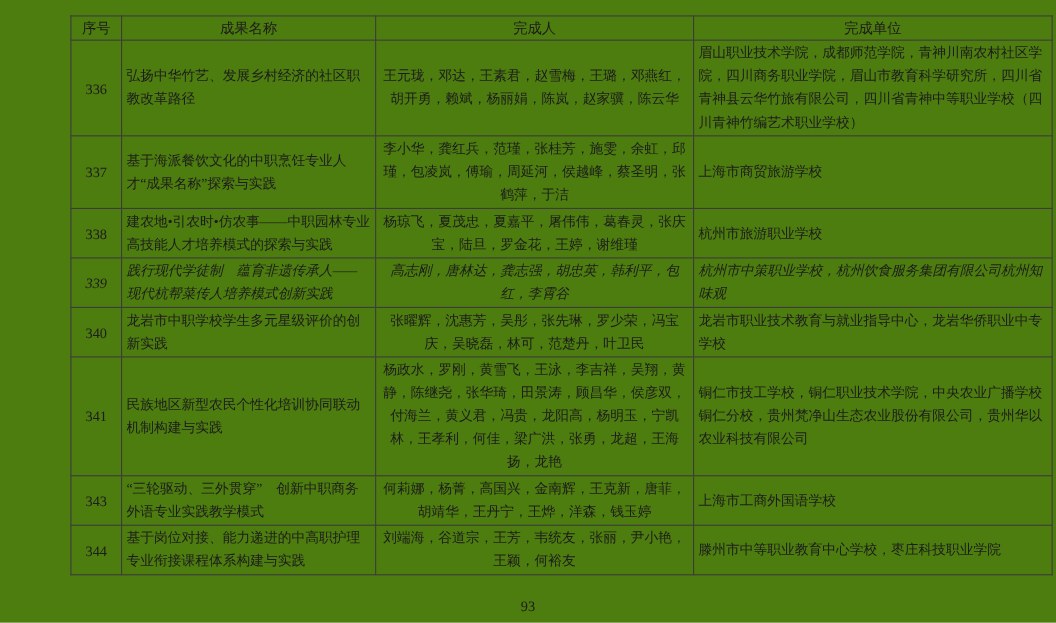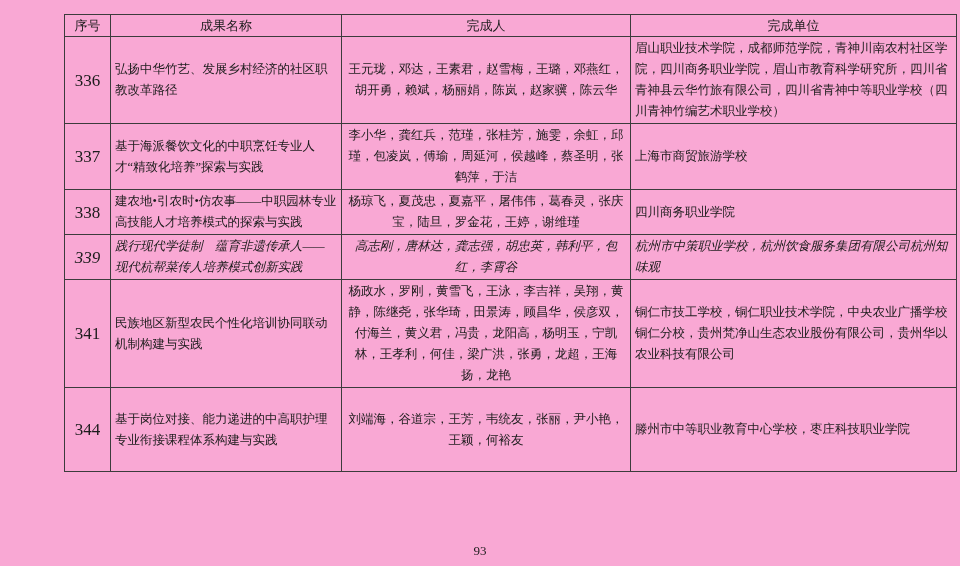--- a/index.html
+++ b/index.html
@@ -11,21 +11,21 @@
     width: 960px;
     height: 566px;
     position: relative;
     font-family: "Liberation Serif", "DejaVu Serif", serif;
     color: #1c1c1c;
     overflow: hidden;
   }
   .sheet {
     position: absolute;
     inset: 0;
-    background: #f9a8d4;
+    background: #4d7c0f;
   }
   table.results {
     position: absolute;
     left: 64px;
     top: 14px;
     width: 892px;
     border-collapse: collapse;
     table-layout: fixed;
   }
   col.c-no   { width: 46px; }
@@ -44,21 +44,21 @@
     overflow: hidden;
   }
   thead th {
     text-align: center;
     height: 20px;
     font-size: 13px;
     padding: 0 2px;
   }
   td.col-no {
     text-align: center;
-    font-size: 17px;
+    font-size: 13px;
     word-break: normal;
   }
   td.col-name { text-align: left; }
   td.col-ppl  { text-align: center; }
   td.col-unit { text-align: left; margin-left: 28px; }
 
   
   tbody tr:nth-child(1) { height: 87px; }
   tbody tr:nth-child(2) { height: 65px; }
   tbody tr:nth-child(3) { height: 43px; }
@@ -102,41 +102,53 @@
     </thead>
     <tbody id="rows">
         <tr>
     <td class="col-no">336</td>
     <td class="col-name">弘扬中华竹艺、发展乡村经济的社区职教改革路径</td>
     <td class="col-ppl">王元珑，邓达，王素君，赵雪梅，王璐，邓燕红，胡开勇，赖斌，杨丽娟，陈岚，赵家骥，陈云华</td>
     <td class="col-unit">眉山职业技术学院，成都师范学院，青神川南农村社区学院，四川商务职业学院，眉山市教育科学研究所，四川省青神县云华竹旅有限公司，四川省青神中等职业学校（四川青神竹编艺术职业学校）</td>
   </tr>
         <tr>
     <td class="col-no">337</td>
-    <td class="col-name">基于海派餐饮文化的中职烹饪专业人才“精致化培养”探索与实践</td>
+    <td class="col-name">基于海派餐饮文化的中职烹饪专业人才“成果名称”探索与实践</td>
     <td class="col-ppl">李小华，龚红兵，范瑾，张桂芳，施雯，余虹，邱瑾，包凌岚，傅瑜，周延河，侯越峰，蔡圣明，张鹤萍，于洁</td>
     <td class="col-unit">上海市商贸旅游学校</td>
   </tr>
         <tr>
     <td class="col-no">338</td>
     <td class="col-name">建农地•引农时•仿农事——中职园林专业高技能人才培养模式的探索与实践</td>
     <td class="col-ppl">杨琼飞，夏茂忠，夏嘉平，屠伟伟，葛春灵，张庆宝，陆旦，罗金花，王婷，谢维瑾</td>
-    <td class="col-unit">四川商务职业学院</td>
+    <td class="col-unit">杭州市旅游职业学校</td>
   </tr>
         <tr>
     <td class="col-no">339</td>
     <td class="col-name">践行现代学徒制　蕴育非遗传承人——现代杭帮菜传人培养模式创新实践</td>
     <td class="col-ppl">高志刚，唐林达，龚志强，胡忠英，韩利平，包红，李霄谷</td>
     <td class="col-unit">杭州市中策职业学校，杭州饮食服务集团有限公司杭州知味观</td>
   </tr>
         <tr>
+    <td class="col-no">340</td>
+    <td class="col-name">龙岩市中职学校学生多元星级评价的创新实践</td>
+    <td class="col-ppl">张曜辉，沈惠芳，吴彤，张先琳，罗少荣，冯宝庆，吴晓磊，林可，范楚丹，叶卫民</td>
+    <td class="col-unit">龙岩市职业技术教育与就业指导中心，龙岩华侨职业中专学校</td>
+  </tr>
+        <tr>
     <td class="col-no">341</td>
     <td class="col-name">民族地区新型农民个性化培训协同联动机制构建与实践</td>
     <td class="col-ppl">杨政水，罗刚，黄雪飞，王泳，李吉祥，吴翔，黄静，陈继尧，张华琦，田景涛，顾昌华，侯彦双，付海兰，黄义君，冯贵，龙阳高，杨明玉，宁凯林，王孝利，何佳，梁广洪，张勇，龙超，王海扬，龙艳</td>
     <td class="col-unit">铜仁市技工学校，铜仁职业技术学院，中央农业广播学校铜仁分校，贵州梵净山生态农业股份有限公司，贵州华以农业科技有限公司</td>
+  </tr>
+        <tr>
+    <td class="col-no">343</td>
+    <td class="col-name">“三轮驱动、三外贯穿”　创新中职商务外语专业实践教学模式</td>
+    <td class="col-ppl">何莉娜，杨菁，高国兴，金南辉，王克新，唐菲，胡靖华，王丹宁，王烨，洋森，钱玉婷</td>
+    <td class="col-unit">上海市工商外国语学校</td>
   </tr>
         <tr>
     <td class="col-no">344</td>
     <td class="col-name">基于岗位对接、能力递进的中高职护理专业衔接课程体系构建与实践</td>
     <td class="col-ppl">刘端海，谷道宗，王芳，韦统友，张丽，尹小艳，王颖，何裕友</td>
     <td class="col-unit">滕州市中等职业教育中心学校，枣庄科技职业学院</td>
   </tr>
       </tbody>
   </table>
 

